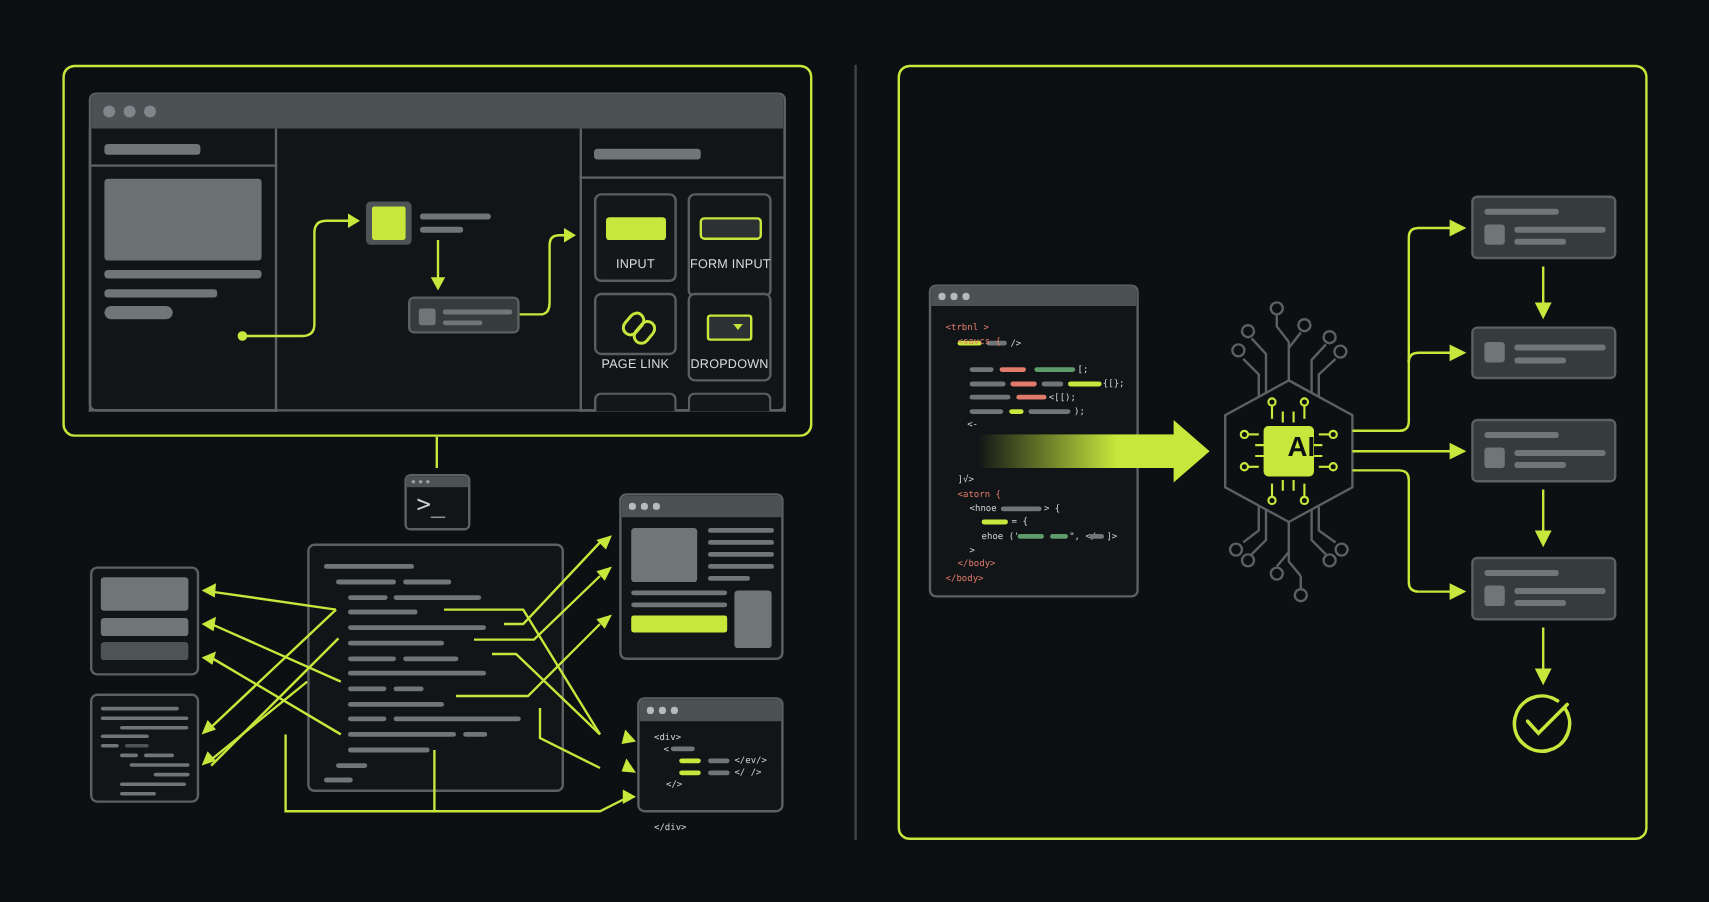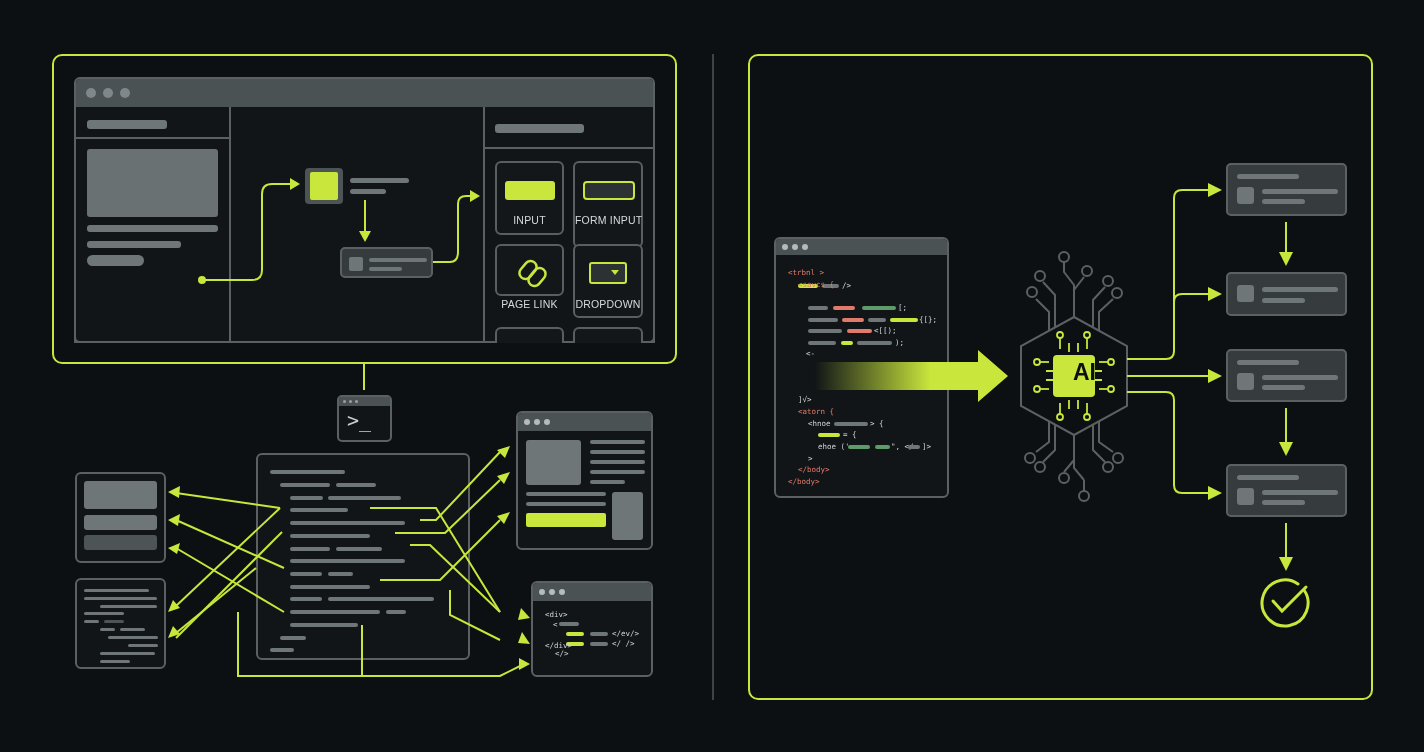--- a/index.html
+++ b/index.html
@@ -175,21 +175,21 @@
 <div class="code pl" style="left:545px;top:610px;">&lt;div&gt;</div>
 <div class="code pl" style="left:553px;top:620px;">&lt;</div>
 <div class="bar" style="left:559px;top:622px;width:20px;height:4px;"></div>
 <div class="abs" style="left:566px;top:632px;width:18px;height:4px;background:#c8e63c;border-radius:2px;"></div>
 <div class="bar" style="left:590px;top:632px;width:18px;height:4px;"></div>
 <div class="code pl" style="left:612px;top:629px;">&lt;/ev/&gt;</div>
 <div class="abs" style="left:566px;top:642px;width:18px;height:4px;background:#c8e63c;border-radius:2px;"></div>
 <div class="bar" style="left:590px;top:642px;width:18px;height:4px;"></div>
 <div class="code pl" style="left:612px;top:639px;">&lt;/  /&gt;</div>
 <div class="code pl" style="left:555px;top:649px;">&lt;/&gt;</div>
-<div class="code pl" style="left:545px;top:641px;">&lt;/div&gt;</div>
+<div class="code pl" style="left:545px;top:685px;">&lt;/div&gt;</div>
 
 <svg width="1424" height="752">
   <g fill="none" stroke="#c8e63c" stroke-width="2">
     <path d="M280 508 L176 493"></path>
     <path d="M280 508 L176 606"></path>
     <path d="M282 532 L176 638"></path>
     <path d="M284 568 L176 520"></path>
     <path d="M256 568 L176 633"></path>
     <path d="M284 612 L176 548"></path>
     <path d="M370 508 H436 L500 612"></path>

